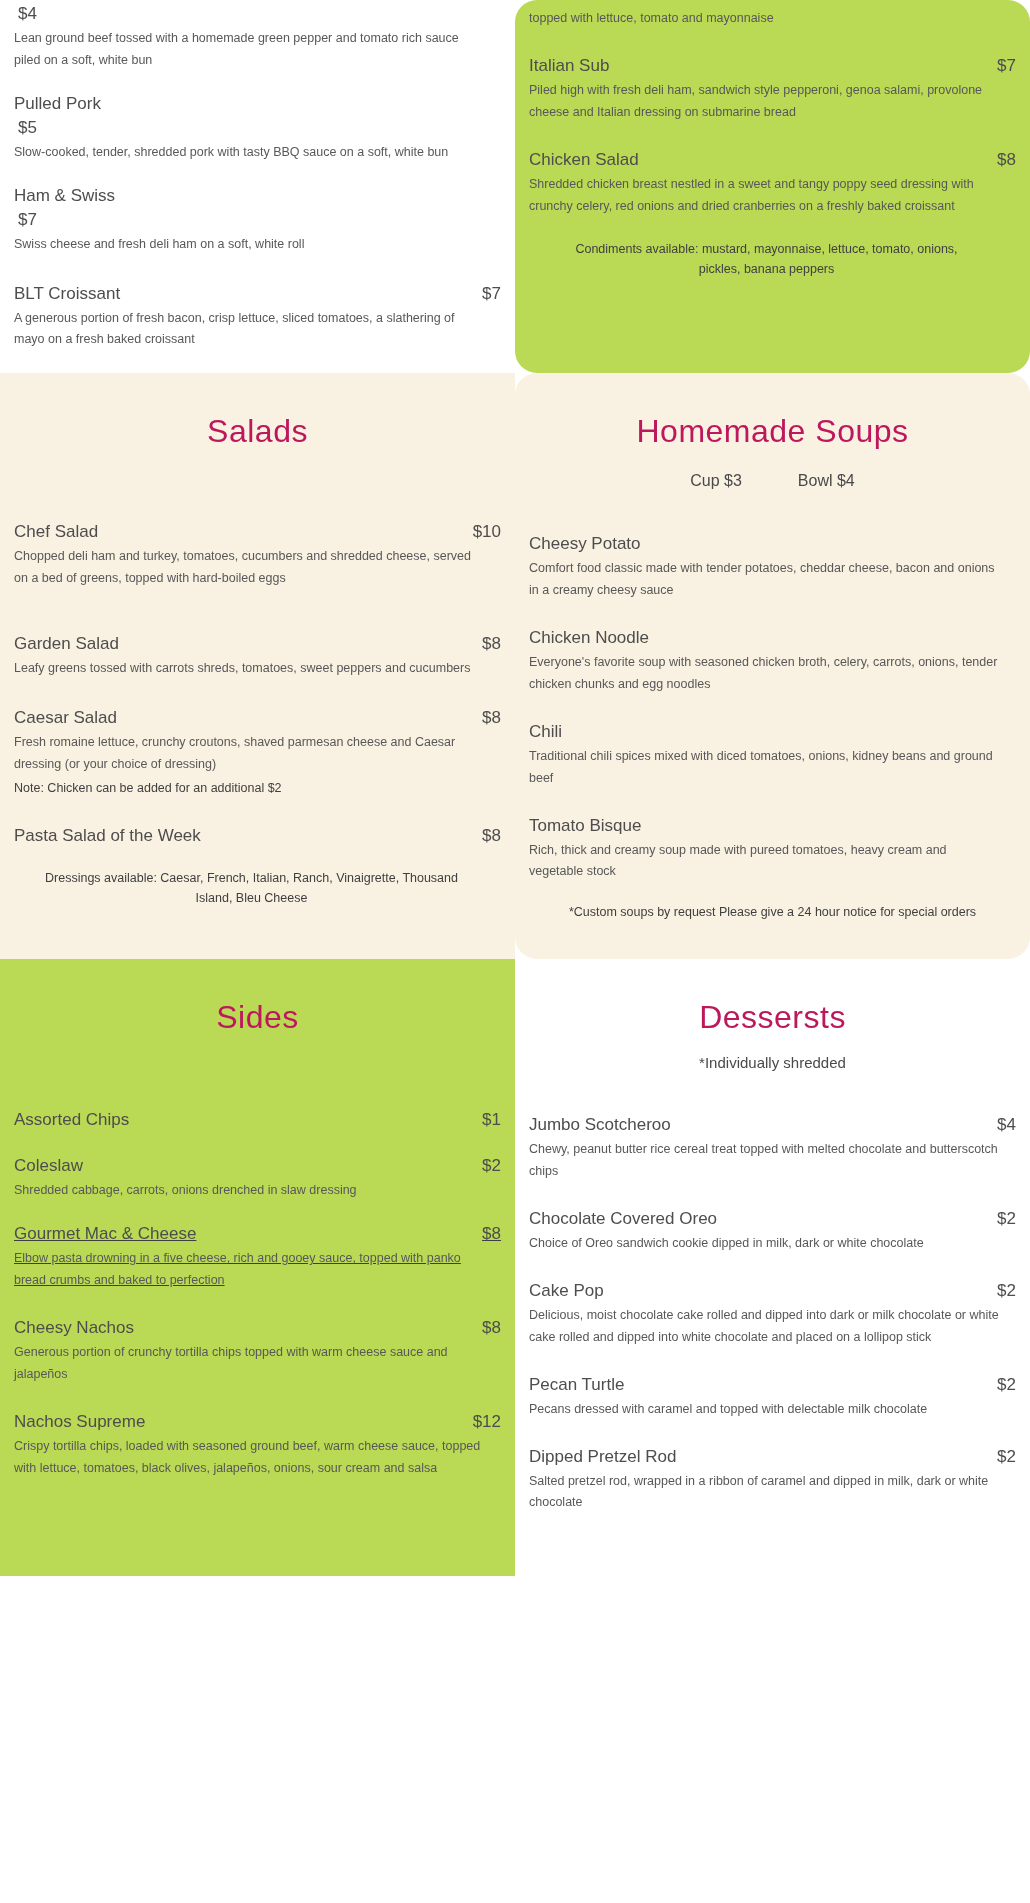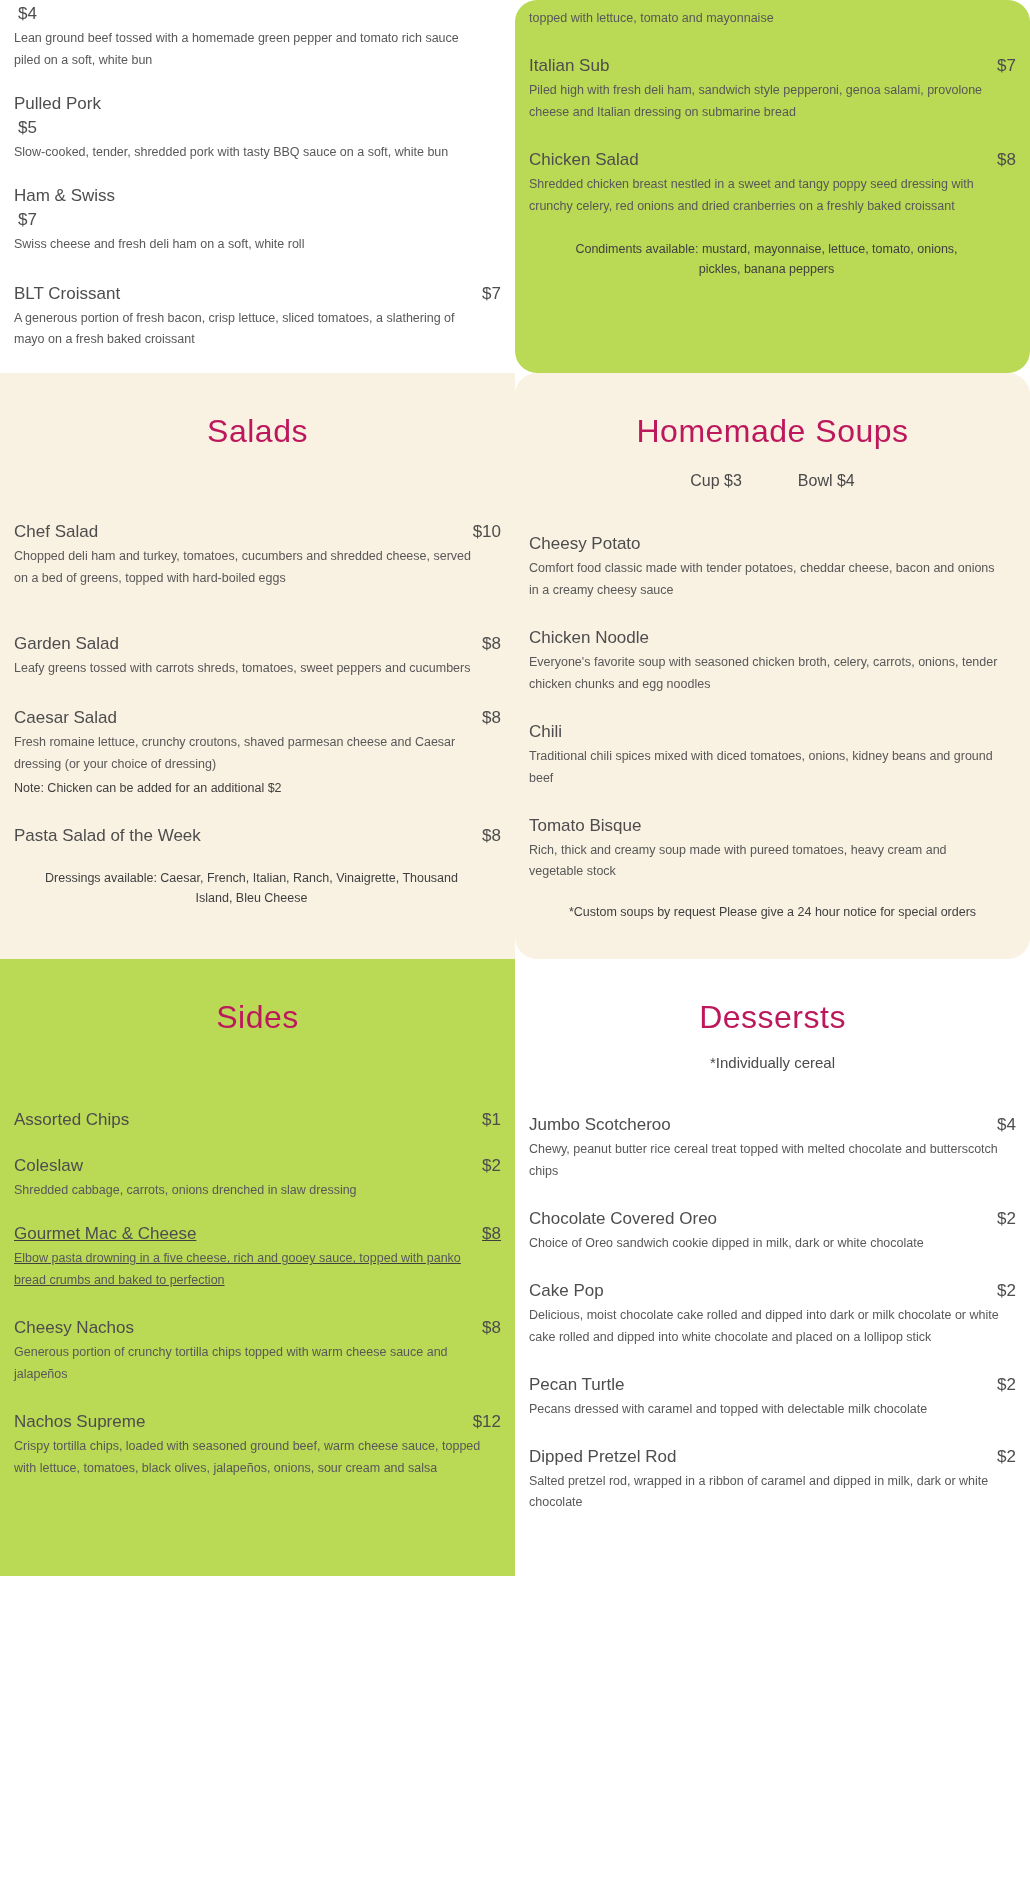--- a/index.html
+++ b/index.html
@@ -299,21 +299,21 @@
             <div class="item-name">Nachos Supreme</div>
             <div class="item-price">$12</div>
           </div>
           <div class="item-desc">Crispy tortilla chips, loaded with seasoned ground beef, warm cheese sauce, topped with lettuce, tomatoes, black olives, jalapeños, onions, sour cream and salsa</div>
         </div>
       </div>
     </div>
 
     <div class="col col-right bg-white pad-b-lg">
       <h2 class="section-title">Dessersts</h2>
-      <div class="section-sub">*Individually cereal</div>
+      <div class="section-sub">*Individually shredded</div>
 
       <div class="items" style="margin-top:44px;">
         <div class="item">
           <div class="item-head">
             <div class="item-name">Jumbo Scotcheroo</div>
             <div class="item-price">$4</div>
           </div>
           <div class="item-desc">Chewy, peanut butter rice cereal treat topped with melted chocolate and butterscotch chips</div>
         </div>
 

